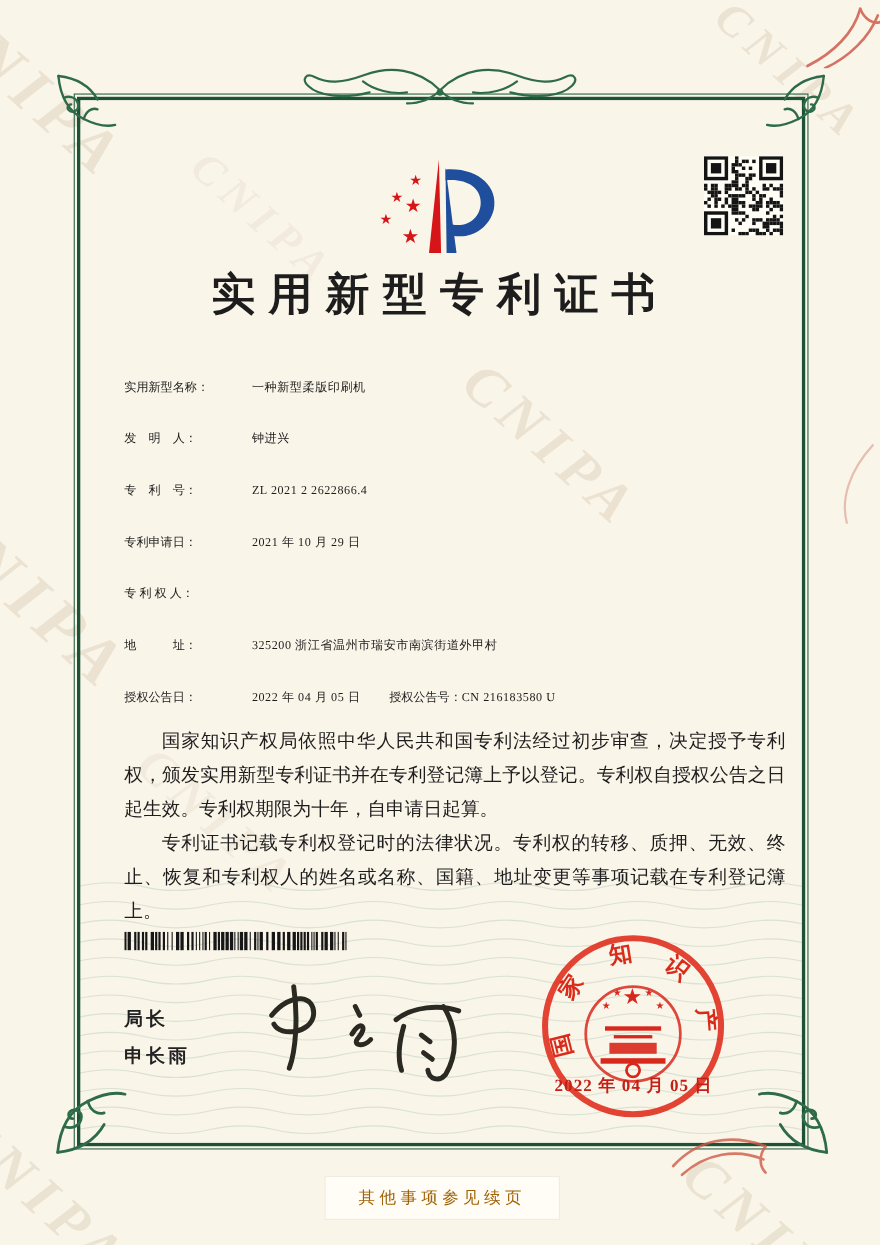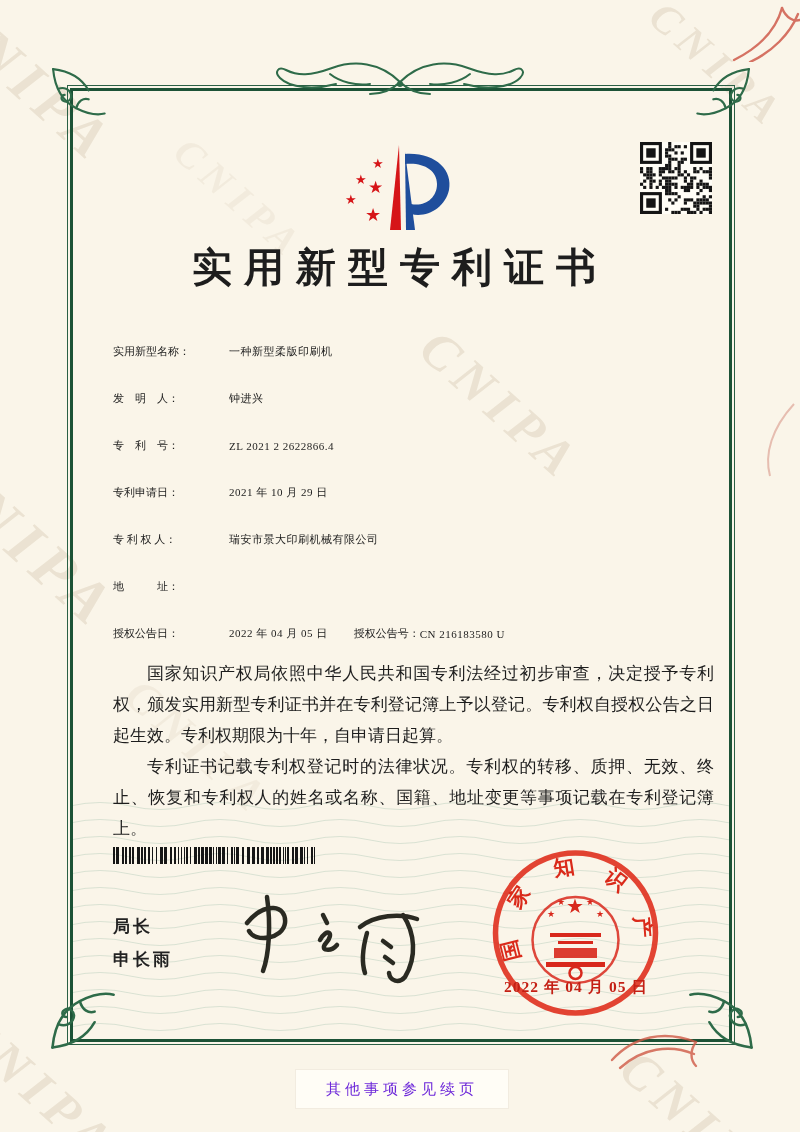--- a/index.html
+++ b/index.html
@@ -37,21 +37,21 @@
   .signer-title{top:915px;}
   .signer-name{top:948px;}
   .signature{position:absolute;left:225px;top:885px;z-index:3;}
   .seal{position:absolute;left:488px;top:845px;z-index:3;}
   .seal-date{position:absolute;left:494px;top:977px;width:164px;text-align:center;z-index:4;
              font-size:15.5px;font-weight:700;color:#c41f14;letter-spacing:1px;}
   .page-info{position:absolute;left:0;top:1026px;width:800px;text-align:center;font-size:14px;
              letter-spacing:2px;z-index:2;}
   .note-box{position:absolute;left:296px;top:1070px;width:212px;height:38px;background:#fffdf6;
             box-shadow:0 0 0 1px rgba(120,110,80,.06);display:flex;align-items:center;justify-content:center;
-            z-index:2;font-size:15px;letter-spacing:4px;color:#6d28d9;font-family:Liberation Mono, monospace;}
+            z-index:2;font-size:15px;letter-spacing:4px;color:#a16207;font-family:Liberation Mono, monospace;}
   .red-fl{position:absolute;z-index:2;}
 </style>
 </head>
 <body>
 
 <div class="page">
 
   <div class="wm" style="left:-30px;top:-16px;font-size:58px;">CNIPA</div>
   <div class="wm" style="left:672px;top:-8px;font-size:42px;">CNIPA</div>
   <div class="wm wm-faint" style="left:196px;top:128px;font-size:40px;">CNIPA</div>
@@ -340,24 +340,24 @@
     <div class="frow">
       <span class="flabel">专　利　号：</span>
       <span class="fvalue">ZL 2021 2 2622866.4</span>
     </div>
     <div class="frow">
       <span class="flabel">专利申请日：</span>
       <span class="fvalue">2021 年 10 月 29 日</span>
     </div>
     <div class="frow">
       <span class="flabel">专 利 权 人：</span>
-      <span class="fvalue">瑞安市景大印刷机械有限公司</span>
     </div>
     <div class="frow">
       <span class="flabel">地　　　址：</span>
+      <span class="fvalue">325200  浙江省温州市瑞安市南滨街道外甲村</span>
     </div>
     <div class="frow">
       <span class="flabel">授权公告日：</span>
       <span class="fvalue">2022 年 04 月 05 日</span>
       <span class="flabel grant-label">授权公告号：</span>
       <span class="fvalue">CN 216183580 U</span>
     </div>
   </div>
 
   <div class="body-text">

